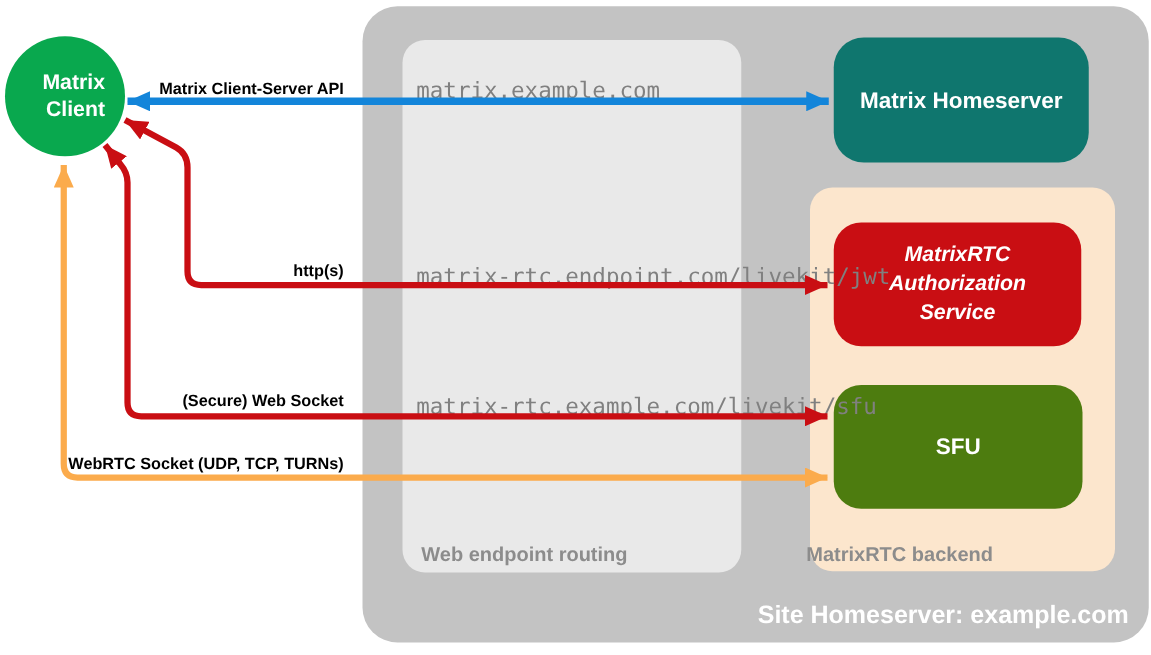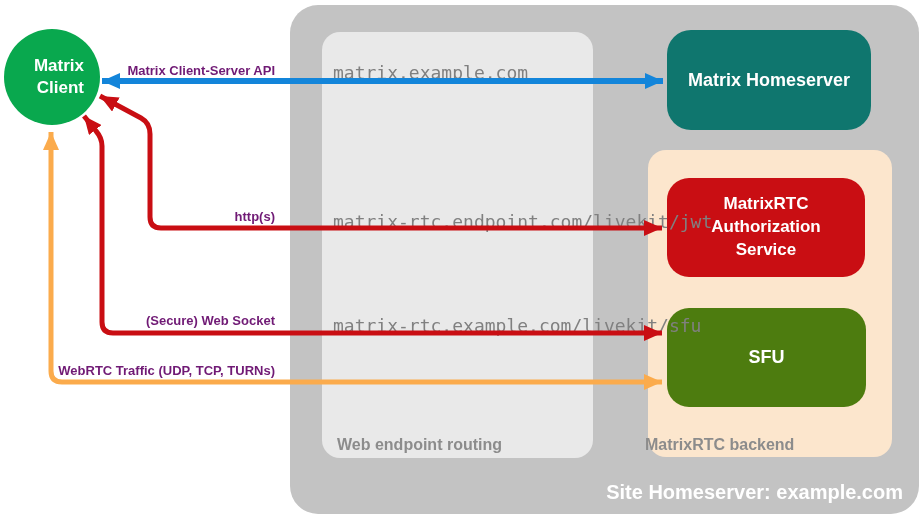--- a/index.html
+++ b/index.html
@@ -39,42 +39,42 @@
   #client .wrap { width: 64px; }
   #homeserver {
     left: 667px; top: 30px; width: 204px; height: 100px;
     background: #0f766e; border-radius: 24px; font-size: 18px;
   }
   #auth-service {
     left: 667px; top: 178px; width: 198px; height: 99px;
     background: #c90e13; border-radius: 22px;
     font-size: 17px; line-height: 1.35;
   }
-  #auth-service .wrap { width: 160px; }
+  #auth-service .wrap { width: 160px; font-style: italic; }
   #sfu {
     left: 667px; top: 308px; width: 199px; height: 99px;
     background: #4d7c0f; border-radius: 22px; font-size: 18px;
   }
 
   
   .endpoint {
     left: 333px;
     color: #808080;
     font-family: "DejaVu Sans Mono", monospace;
     font-size: 18px;
     white-space: nowrap;
   }
   #endpoint-0 { top: 62px; }
   #endpoint-1 { top: 211px; }
   #endpoint-2 { top: 315px; }
 
   
   .arrow-label {
     right: 646px;
-    color: #701a75;
+    color: #000000;
     font-weight: bold;
     font-size: 13px;
     white-space: nowrap;
     text-align: right;
   }
   #arrow-label-0 { top: 63px; }
   #arrow-label-1 { top: 209px; }
   #arrow-label-2 { top: 313px; }
   #arrow-label-3 { top: 363px; }
 
@@ -118,21 +118,21 @@
   <span class="wrap">Matrix Client</span>
 </div>
 
 <div class="abs endpoint" id="endpoint-0">matrix.example.com</div>
 <div class="abs endpoint" id="endpoint-1">matrix-rtc.endpoint.com/livekit/jwt</div>
 <div class="abs endpoint" id="endpoint-2">matrix-rtc.example.com/livekit/sfu</div>
 
 <div class="abs arrow-label" id="arrow-label-0">Matrix Client-Server API</div>
 <div class="abs arrow-label" id="arrow-label-1">http(s)</div>
 <div class="abs arrow-label" id="arrow-label-2">(Secure) Web Socket</div>
-<div class="abs arrow-label" id="arrow-label-3">WebRTC Traffic (UDP, TCP, TURNs)</div>
+<div class="abs arrow-label" id="arrow-label-3">WebRTC Socket (UDP, TCP, TURNs)</div>
 
 <div class="abs container-label" id="routing-label">Web endpoint routing</div>
 <div class="abs container-label" id="backend-label">MatrixRTC backend</div>
 <div class="abs" id="site-label">Site Homeserver: example.com</div>
 
 <svg id="arrows-svg" xmlns="http://www.w3.org/2000/svg">
   <defs>
     <marker id="ah-blue" markerUnits="userSpaceOnUse" markerWidth="20" markerHeight="16" refX="18" refY="8" orient="auto-start-reverse">
       <path d="M0,0 L18,8 L0,16 Z" fill="#1385da"></path>
     </marker>

